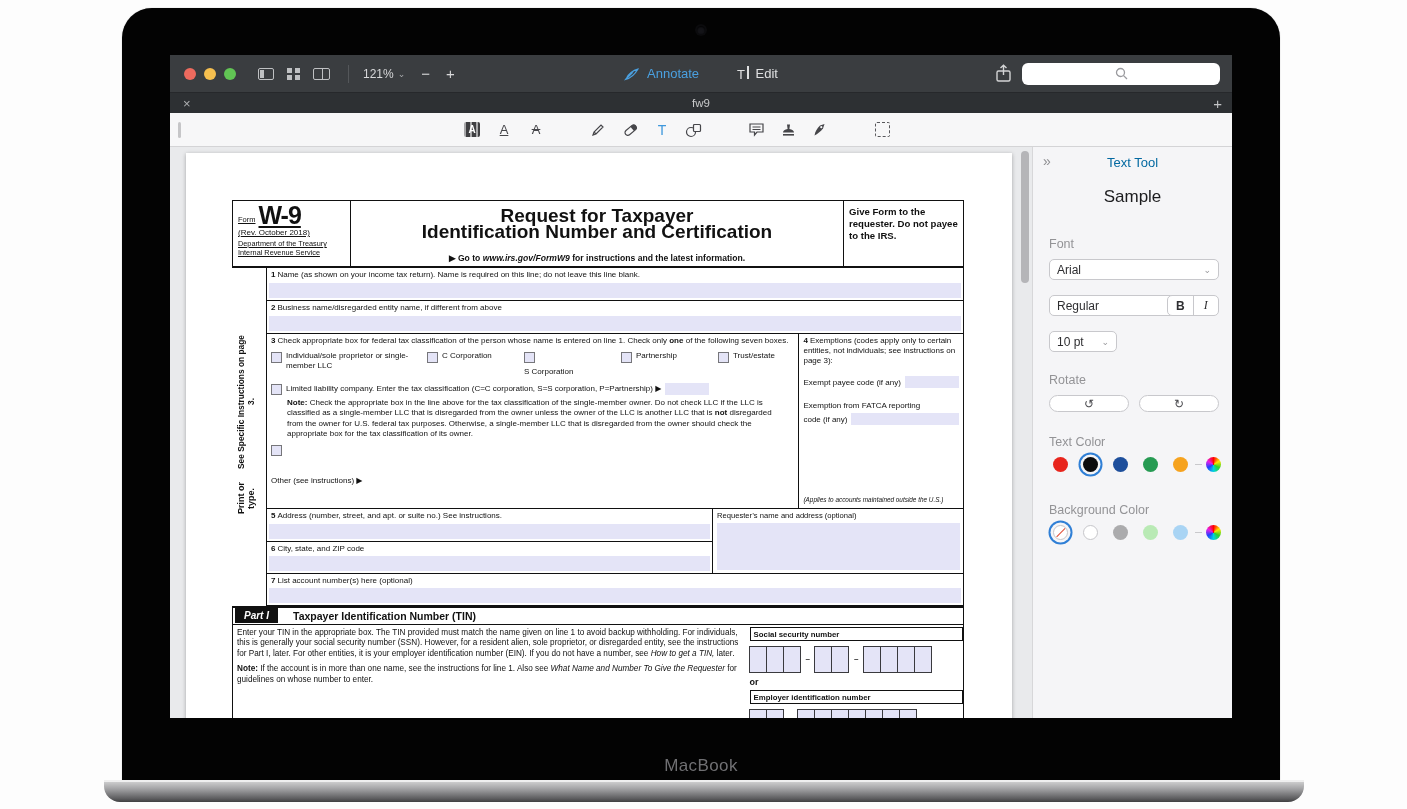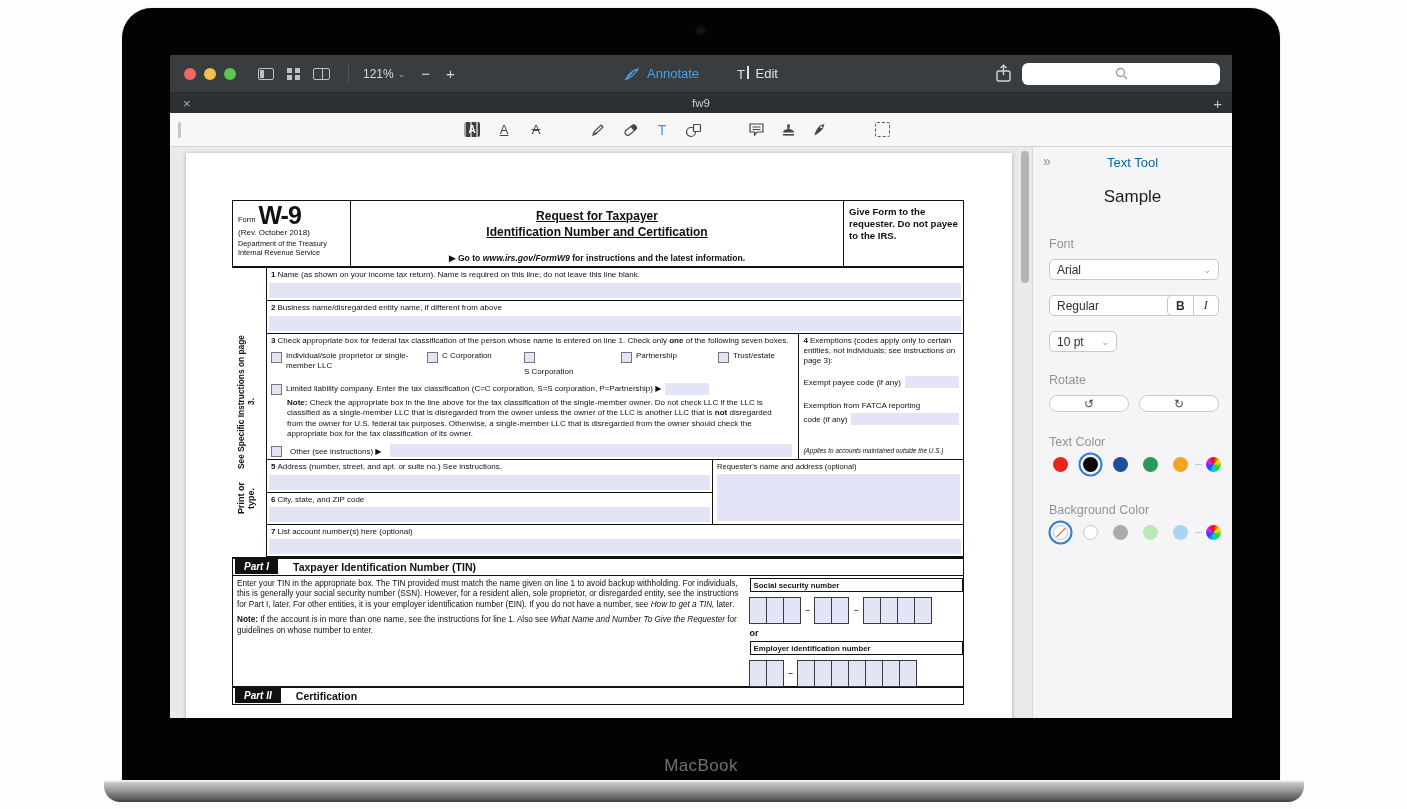--- a/index.html
+++ b/index.html
@@ -60,48 +60,48 @@
   
   .content { display:flex; height:571px; }
   .docarea { position:relative; width:862px; background:#e9eaec; overflow:hidden; }
   .scrollthumb { position:absolute; right:3px; top:4px; width:8px; height:132px; border-radius:4px; background:#b5b5b8; }
   .page { position:absolute; left:16px; top:6px; width:826px; height:640px; background:#fff; box-shadow:0 1px 4px rgba(0,0,0,.3); color:#111; }
 
   
   .w9 { position:absolute; left:46px; top:47px; width:732px; font-size:8px; line-height:10px; }
   .finput { background:#e4e4f7; }
   .f-header { height:68px; border:1px solid #111; border-bottom:2px solid #111; display:flex; }
-  .fh-left { width:117px; padding:4px 4px 14px 5px; }
+  .fh-left { width:117px; padding:4px 4px 14px 5px;text-decoration:underline; }
   .fh-formline { display:flex; align-items:flex-end; gap:3px; }
   .fh-form { font-size:7.5px; }
   .fh-w9 { font-size:25px; font-weight:bold; letter-spacing:-1px; line-height:20px; }
   .fh-rev { font-size:8px; margin-top:3px; }
   .fh-dept { font-size:7.3px; line-height:8.5px; margin-top:2px; }
   .fh-mid { flex:1; border-left:1px solid #111; border-right:1px solid #111; text-align:center; padding-top:7px; position:relative; }
-  .fh-title { font-size:12px; font-weight:bold; line-height:16px;text-decoration:underline; }
+  .fh-title { font-size:19px; font-weight:bold; line-height:16px; }
   .fh-goto { position:absolute; left:0; right:0; bottom:3px; font-size:8.6px; font-weight:bold; }
   .fh-goto i { font-style:italic; }
   .fh-right { width:119px; padding:5px 5px; font-size:9.6px; font-weight:bold; line-height:12px; }
 
   .f-rows { margin-left:34px; border-left:1px solid #111; border-right:1px solid #111; }
   .num { font-weight:bold; margin-right:2px; }
   .lrow { position:relative; height:33px; border-bottom:1px solid #111; padding:2px 2px 0 4px; }
   .lrow .finput { position:absolute; left:2px; right:2px; bottom:2px; height:15px; }
 
   .block34 { display:flex; border-bottom:1px solid #111; }
   .b3 { width:534px; border-right:1px solid #111; padding:2px 3px 2px 4px; }
   .b4 { width:164px; padding:2px 4px; position:relative; }
   .cbrow { display:flex; margin-top:5px; }
   .cbitem { display:flex; gap:4px; align-items:flex-start; }
   .cb { flex:none; width:11px; height:11px; border:1px solid #76767a; background:#e4e4f7; margin-top:1px; }
   .w1{width:156px;} .w2{width:97px;} .w3{width:97px;flex-direction:column;} .w4{width:97px;} .w5{flex:1;}
   .llcrow { display:flex; align-items:center; gap:4px; margin-top:6px; }
   .llc-in { width:44px; height:12px; }
   .note3 { margin:3px 14px 0 16px; line-height:10.4px; }
-  .otherrow { display:flex; align-items:flex-end; gap:8px; margin-top:4px; padding-right:3px; }
+  .otherrow { display:flex; align-items:flex-start; gap:20px; margin-top:4px; padding-right:3px;flex-direction:column; }
   .other-in { flex:1; height:13px; }
   .b4 .sec4 { line-height:10px; }
   .exline { display:flex; align-items:flex-end; margin-top:10px; }
   .ex-in { flex:1; height:12px; margin-left:4px; }
   .fatca { margin-top:13px; }
   .fatcaline2 { display:flex; align-items:flex-end; margin-top:2px; }
   .applies { position:absolute; left:4px; bottom:3px; font-size:6.4px; font-style:italic; }
 
   .block56 { display:flex; border-bottom:1px solid #111; height:65px; }
   .b56l { width:446px; border-right:1px solid #111; }

